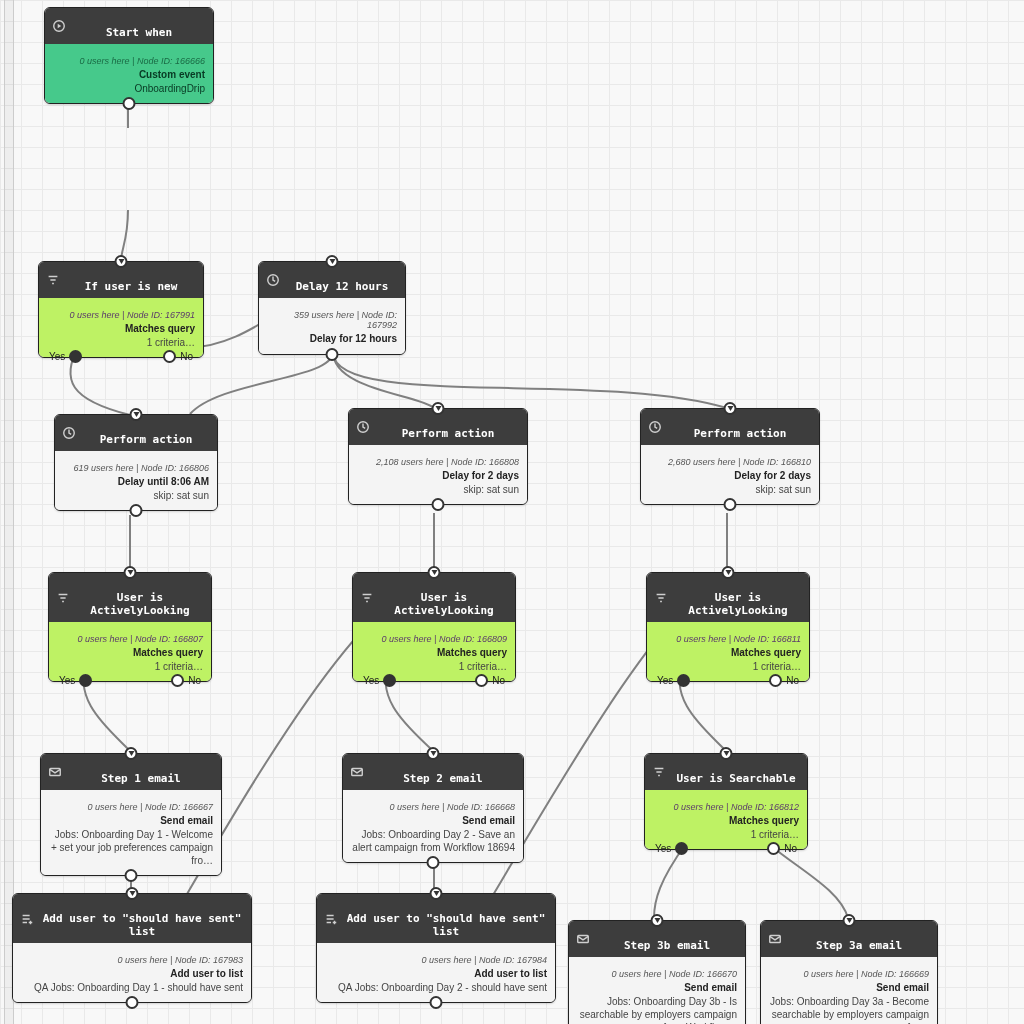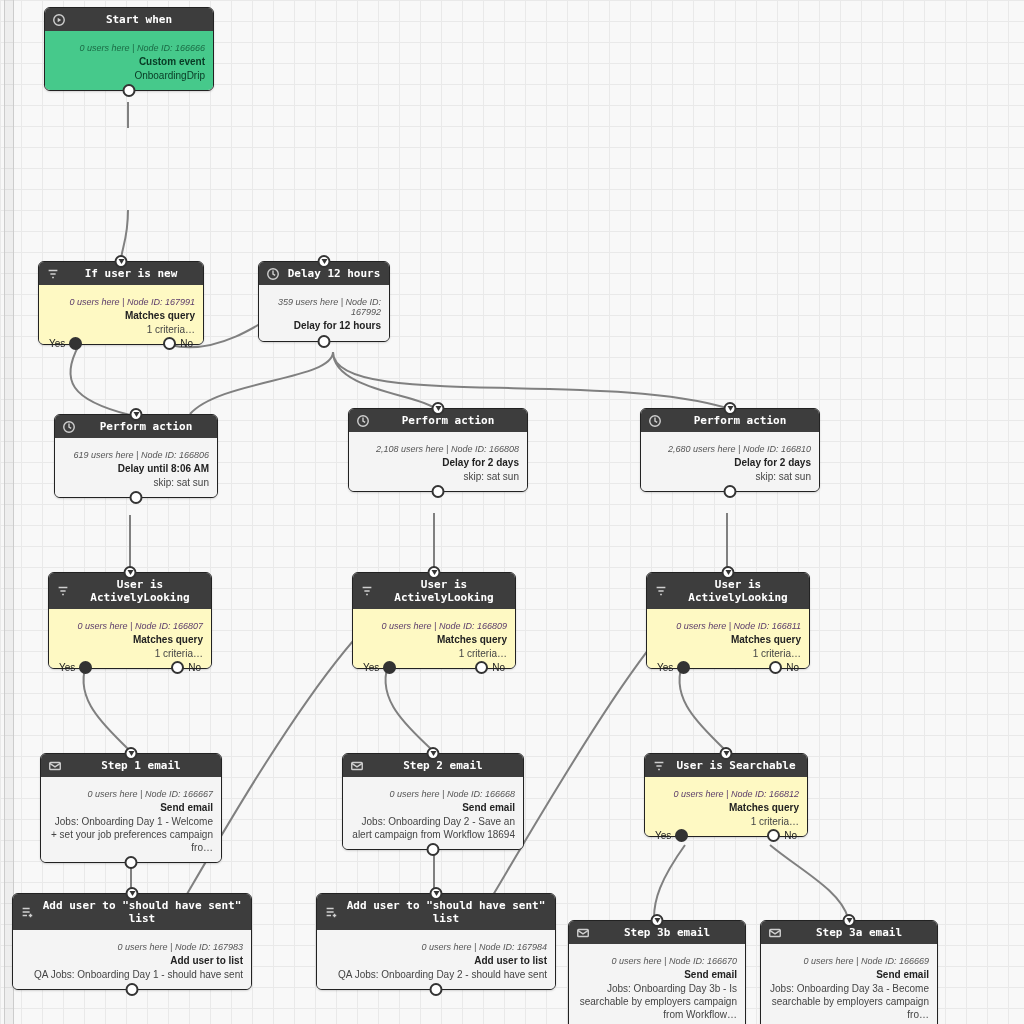--- a/index.html
+++ b/index.html
@@ -27,34 +27,34 @@
   position: absolute;
   border: 1px solid #222; border-radius: 6px;
   background: #eee;
   box-shadow: 0 1px 2px rgba(0,0,0,0.15);
   overflow: visible;
 }
 .node .hdr {
   background: #3d3d3d; color: #fff;
   border-radius: 5px 5px 0 0;
   font-size: 11px; font-weight: 600;
-  padding: 5px 8px 5px 28px;
+  padding: 18px 8px 5px 28px;
   text-align: center; position: relative;
   font-family: Menlo, Consolas, monospace;
 }
 .node .hdr .ic {
   position: absolute; left: 7px; top: 50%; transform: translateY(-50%);
   width: 14px; height: 14px; display: flex; align-items: center; justify-content: center;
 }
 .node .body {
   background: #f4f4f4; border-radius: 0 0 5px 5px;
   padding: 12px 8px 8px; text-align: right;
 }
 .node.green .body { background: #46c98b; }
-.node.purple .body { background: #fef9c3; }
+.node.purple .body { background: #bef264; }
 .node .meta { font-size: 9px; color: #555; font-style: italic; margin-bottom: 3px; }
 .node.green .meta { color: #1a6b45; }
 .node.purple .meta { color: #5a3b6a; }
 .node .title { font-size: 10px; font-weight: 700; color: #222; margin-bottom: 2px; }
 .node .sub { font-size: 10px; color: #444; line-height: 1.3; }
 .node.green .title, .node.green .sub { color: #083a24; }
 .port {
   position: absolute; width: 13px; height: 13px;
   border: 2px solid #333; border-radius: 50%;
   background: #fff; z-index: 5;
@@ -131,21 +131,21 @@
     <div class="branch yes">
         <span>Yes</span>
         <span class="dot"></span>
       </div>
     <div class="branch no">
         <span class="dot"></span>
         <span>No</span>
       </div>
   </div>
 
-  <div id="n3" class="node" style="left: 258px; top: 261px; width: 132px;">
+  <div id="n3" class="node" style="left: 258px; top: 261px; width: 148px;">
     <div class="hdr"><span class="ic">
           <svg viewBox="0 0 16 16">
             <circle cx="8" cy="8" r="6"></circle>
             <path d="M8 4 V8 L10.5 9.5"></path>
           </svg>
         </span><span>Delay 12 hours</span></div>
     <div class="body">
         <div class="meta">359 users here | Node ID: 167992</div>
         <div class="title">Delay for 12 hours</div>
       </div>

